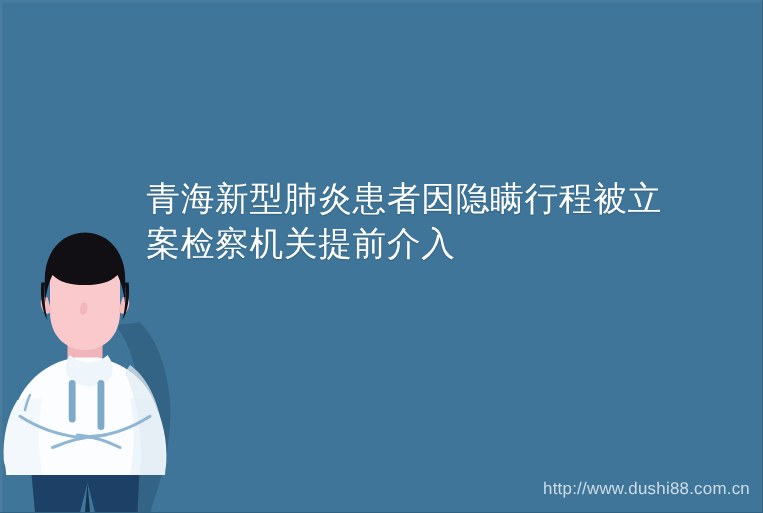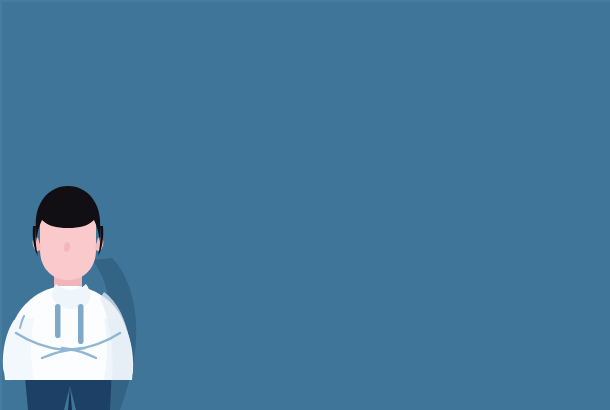--- a/index.html
+++ b/index.html
@@ -120,16 +120,21 @@
 
         <path d="M67 62 C70 62 71 66 69 70 C67 73 64 72 64 69 C64 65 65 62 67 62 Z" fill="#f1b3b8" opacity="0.85"></path>
 
         <path d="M36 48 C34 24 48 6 68 6 C88 6 102 24 100 48 L100 62 C99 54 97 46 94 40 C88 46 80 48 68 48 C56 48 48 46 42 40 C39 46 37 54 36 62 Z" fill="#120f14"></path>
         <path d="M36 46 C35 58 36 68 38 76 C34 70 32 58 33 46 Z" fill="#120f14"></path>
         <path d="M100 46 C101 58 100 68 98 76 C102 70 104 58 103 46 Z" fill="#120f14"></path>
       </g>
     </svg>
   </div>
 
+  <div id="headline">
+    <span class="line">青海新型肺炎患者因隐瞒行程被立</span>
+    <span class="line">案检察机关提前介入</span>
+  </div>
 
+  <div id="watermark">http://www.dushi88.com.cn</div>
 
   <div id="edge-highlight"></div>
 </div>
 
 </body></html>

